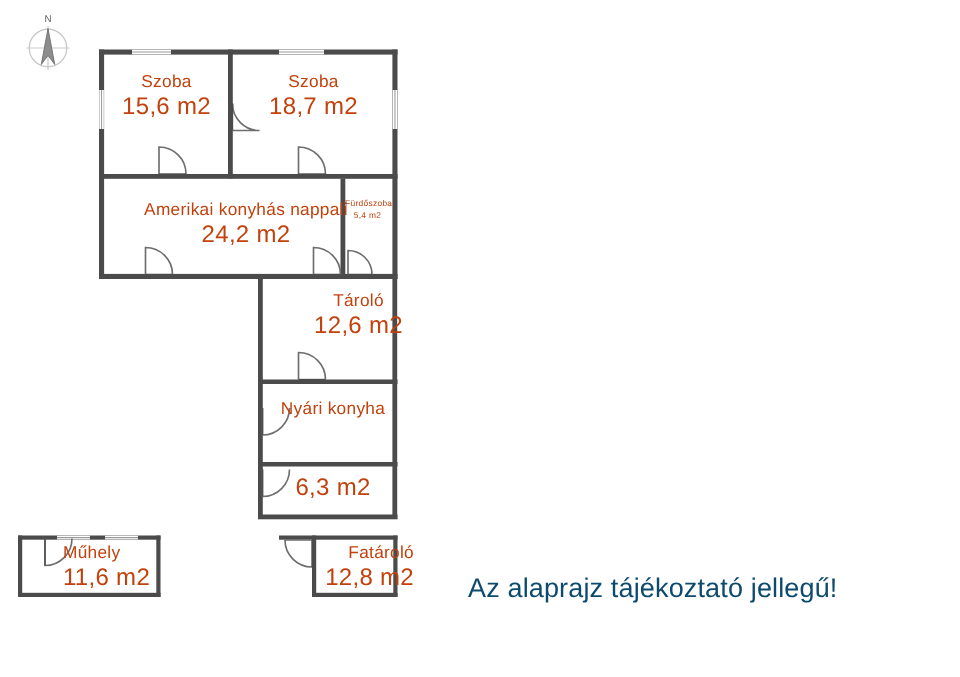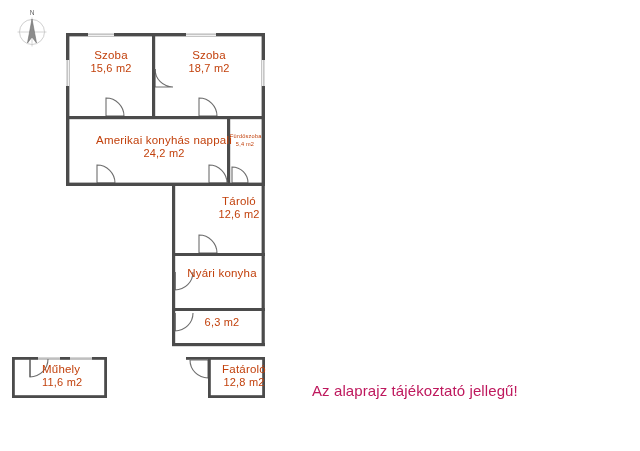--- a/index.html
+++ b/index.html
@@ -30,32 +30,32 @@
     white-space: nowrap;
     pointer-events: none;
     letter-spacing: 0.2px;
   }
   .room-label .rl-name {
     display: block;
     font-size: 11.5px;
   }
   .room-label .rl-area {
     display: block;
-    font-size: 11px;
+    font-size: 16px;
   }
   .room-label.small .rl-name { font-size: 5.6px; }
   .room-label.small .rl-area { font-size: 5.6px; }
   .room-label.tight { line-height: 1.35; }
 
   #disclaimer-text {
     position: absolute;
     left: 312px;
     top: 382px;
-    font-size: 15px;
-    color: #be185d;
+    font-size: 18px;
+    color: #0c4a6e;
     white-space: nowrap;
     letter-spacing: 0.1px;
   }
   #compass {
     position: absolute;
     left: 12px;
     top: 6px;
     width: 40px;
     height: 44px;
   }
@@ -211,21 +211,21 @@
 </div>
 
 <div class="room-label" style="left:177px; top:266px; width:90px;">
   <span class="rl-name">Nyári konyha</span>
 </div>
 
 <div class="room-label" style="left:177px; top:316px; width:90px;">
   <span class="rl-area">6,3 m2</span>
 </div>
 
-<div class="room-label" style="left:212px; top:362px; width:64px; text-align:center;">
+<div class="room-label" style="left:212px; top:362px; width:64px; text-align:right;">
   <span class="rl-name">Fatároló</span>
   <span class="rl-area">12,8 m2</span>
 </div>
 
 <div class="room-label" style="left:42px; top:362px; width:60px; text-align:left;">
   <span class="rl-name">Műhely</span>
   <span class="rl-area">11,6 m2</span>
 </div>
 
 <div id="disclaimer-text">Az alaprajz tájékoztató jellegű!</div>

